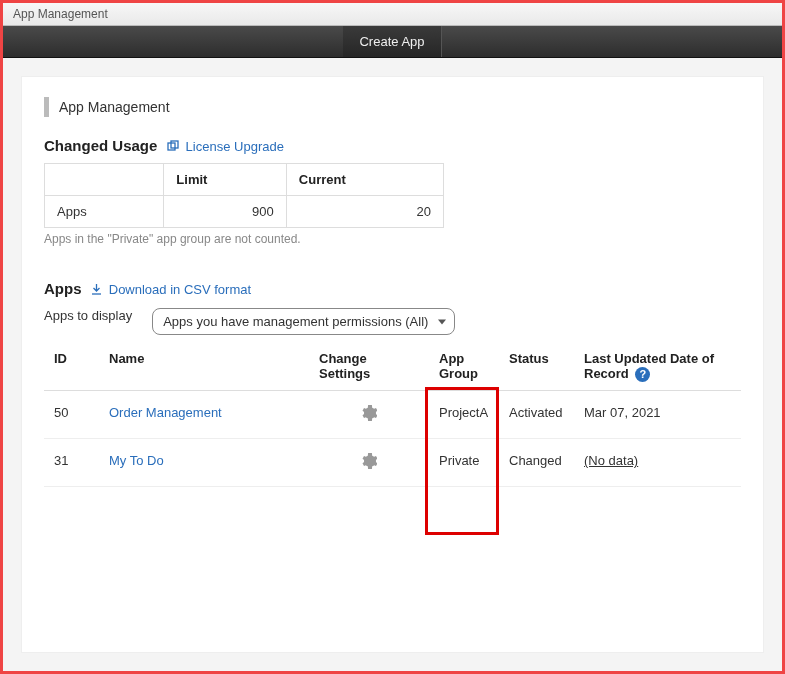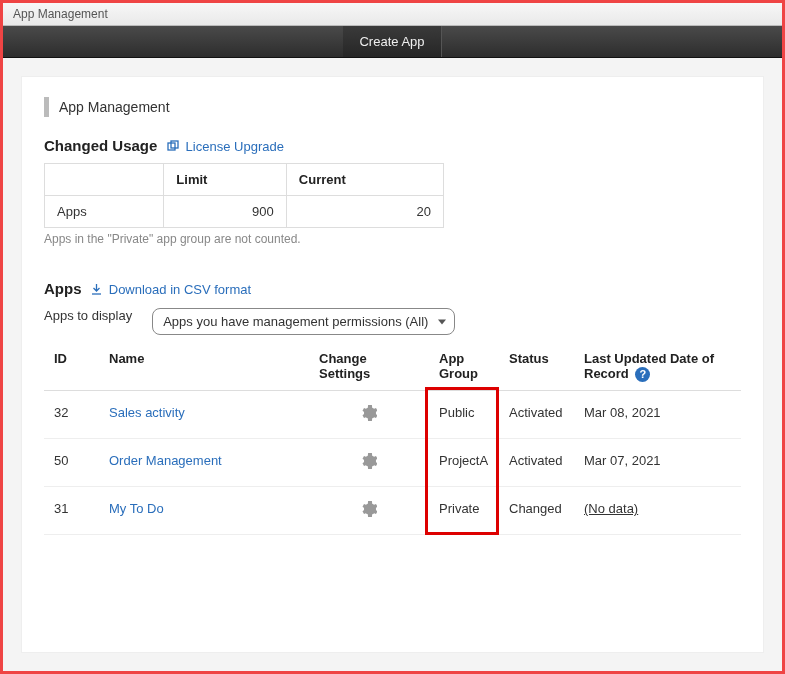--- a/index.html
+++ b/index.html
@@ -251,34 +251,20 @@
             <th style="width:120px">Change Settings</th>
             <th style="width:70px" class="col-appgroup">App Group</th>
             <th style="width:75px">Status</th>
             <th>
               <span>Last Updated Date of Record</span>
               <span class="help-badge">?</span>
             </th>
           </tr>
         </thead>
         <tbody>
-          <tr>
-            <td>32</td>
-            <td><span class="link">Sales activity</span></td>
-            <td style="text-align:center">
-              <span class="gear-btn">
-                <svg width="16" height="16" viewBox="0 0 16 16">
-                      <path fill="#999" d="M8 5a3 3 0 100 6 3 3 0 000-6zm7 3a7 7 0 00-.1-1.1l1.6-1.2-1.5-2.6-1.9.7a6 6 0 00-1.9-1.1L10.9 0H7.1l-.3 2.7a6 6 0 00-1.9 1.1l-1.9-.7L1.5 5.7l1.6 1.2A7 7 0 003 8c0 .4 0 .7.1 1.1L1.5 10.3l1.5 2.6 1.9-.7a6 6 0 001.9 1.1l.3 2.7h3.8l.3-2.7a6 6 0 001.9-1.1l1.9.7 1.5-2.6-1.6-1.2c.1-.4.1-.7.1-1.1z"></path>
-                    </svg>
-              </span>
-            </td>
-            <td class="col-appgroup">Public</td>
-            <td>Activated</td>
-            <td>Mar 08, 2021</td>
-          </tr>
           <tr>
             <td>50</td>
             <td><span class="link">Order Management</span></td>
             <td style="text-align:center">
               <span class="gear-btn">
                 <svg width="16" height="16" viewBox="0 0 16 16">
                       <path fill="#999" d="M8 5a3 3 0 100 6 3 3 0 000-6zm7 3a7 7 0 00-.1-1.1l1.6-1.2-1.5-2.6-1.9.7a6 6 0 00-1.9-1.1L10.9 0H7.1l-.3 2.7a6 6 0 00-1.9 1.1l-1.9-.7L1.5 5.7l1.6 1.2A7 7 0 003 8c0 .4 0 .7.1 1.1L1.5 10.3l1.5 2.6 1.9-.7a6 6 0 001.9 1.1l.3 2.7h3.8l.3-2.7a6 6 0 001.9-1.1l1.9.7 1.5-2.6-1.6-1.2c.1-.4.1-.7.1-1.1z"></path>
                     </svg>
               </span>
             </td>

